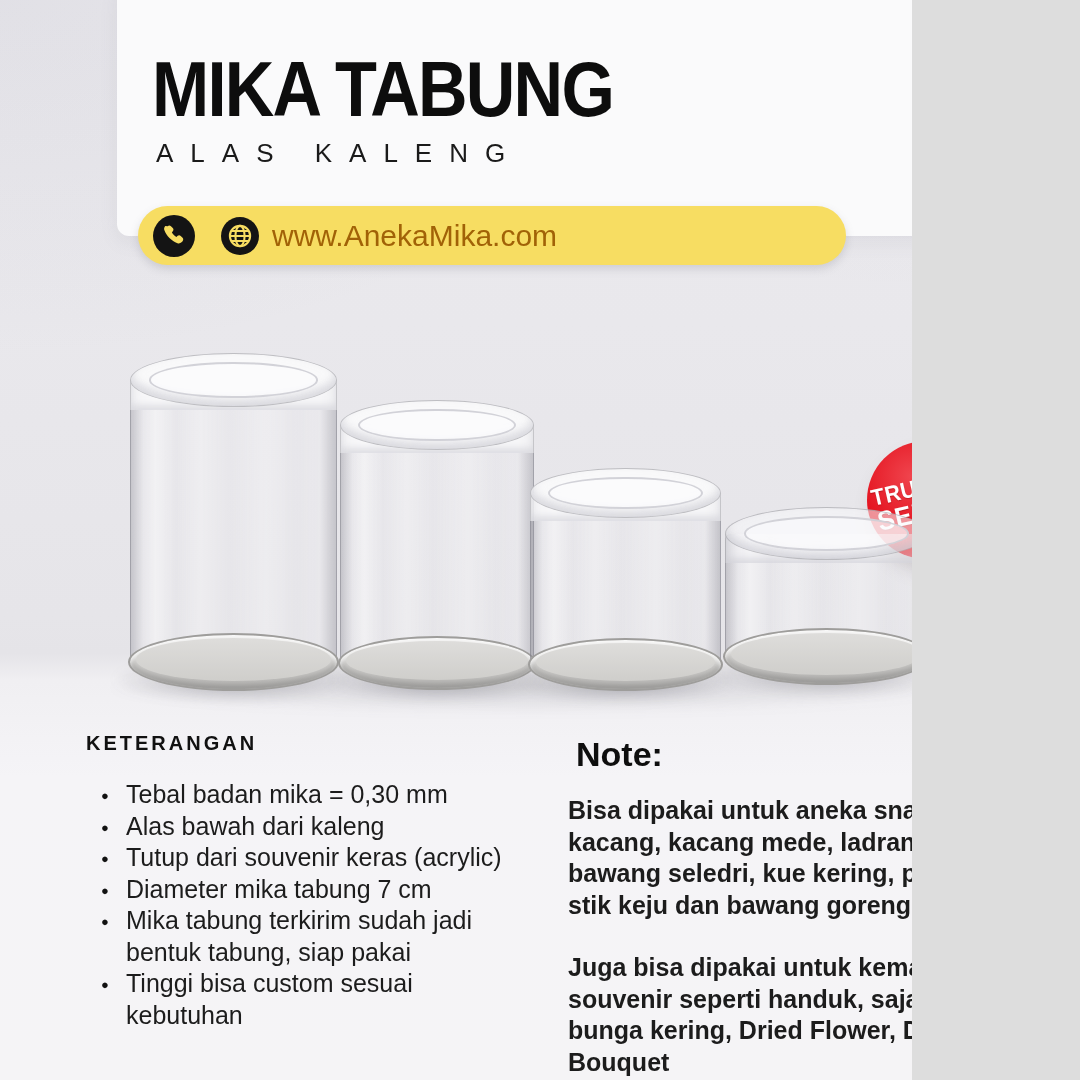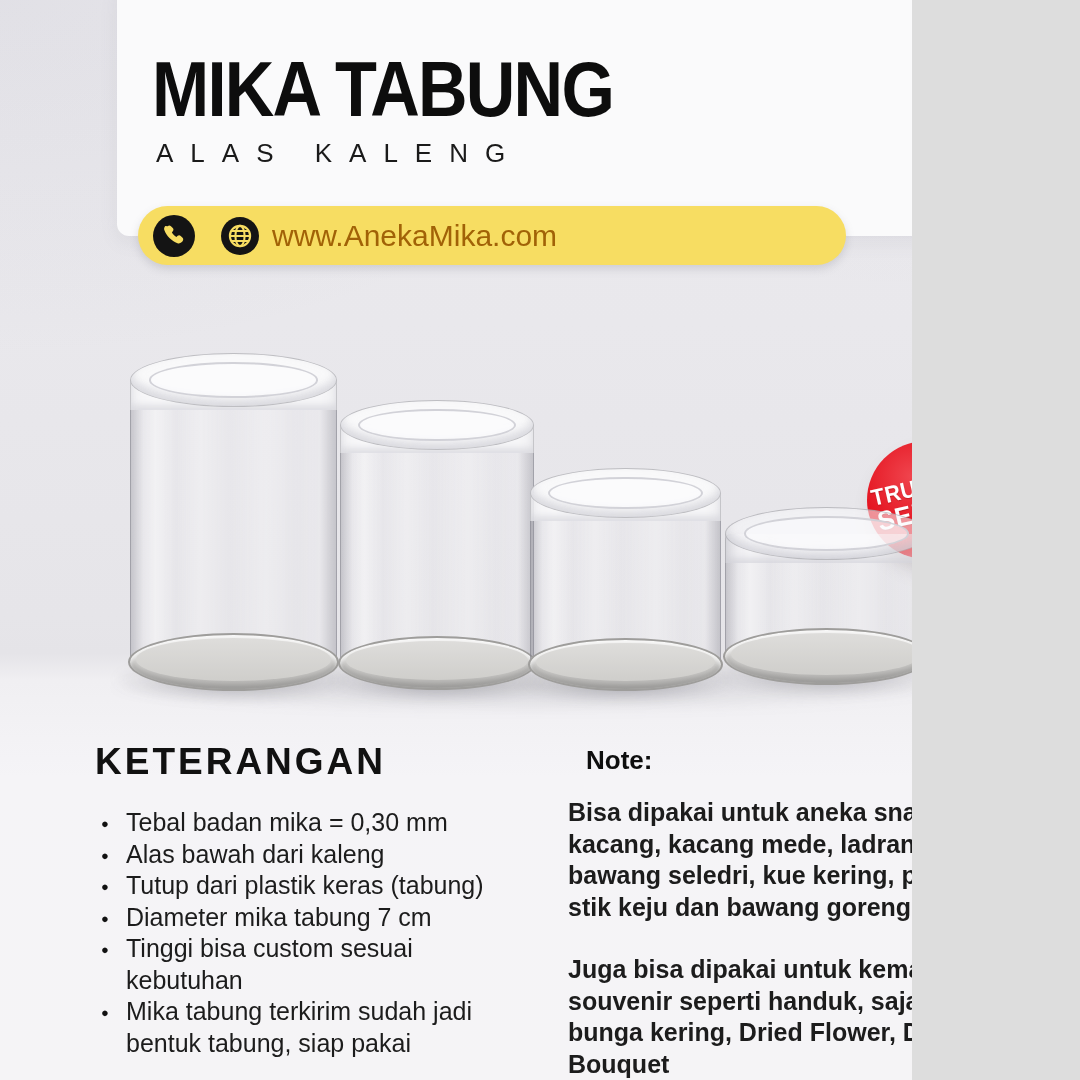--- a/index.html
+++ b/index.html
@@ -67,26 +67,26 @@
     justify-content:center;transform:rotate(-13deg);color:#fff;font-weight:800;line-height:1.02;
     text-shadow:0 1px 1px rgba(120,0,0,.35);}
   .badge-line1{font-size:23px;letter-spacing:.5px;transform:scaleX(.94);}
   .badge-line2{font-size:27px;letter-spacing:.5px;transform:scaleX(.94);}
   .badge-curl{position:absolute;width:52px;height:60px;right:-4px;bottom:-6px;transform:rotate(14deg);
     border-radius:72% 28% 62% 38% / 58% 42% 58% 42%;
     background:linear-gradient(128deg,#7a4d03 4%,#c8921a 26%,#f3cf5e 46%,#ffeaa0 60%,#e0a81f 80%,#8d5f05 100%);
     box-shadow:-5px 7px 10px rgba(90,80,70,.30);}
   
   .keterangan{position:absolute;left:86px;top:732px;width:462px;z-index:3;}
-  .keterangan h2{margin:9px;font-size:37px;font-weight:800;letter-spacing:3px;color:#111;}
+  .keterangan h2{margin:0;font-size:20px;font-weight:800;letter-spacing:3px;color:#111;}
   .keterangan ul{list-style:none;margin:24px 12px 0;padding:0;}
   .keterangan li{position:relative;font-size:25px;line-height:31.5px;color:#1c1c1c;padding-left:28px;}
   .keterangan li::before{content:"●";position:absolute;left:3px;top:1px;font-size:13px;color:#111;}
   .note{position:absolute;left:568px;top:727px;width:476px;z-index:3;}
-  .note h2{margin:18px;font-size:26px;font-weight:800;color:#0e0e0e;}
+  .note h2{margin:8px;font-size:34px;font-weight:800;color:#0e0e0e;}
   .note p{margin:21px 0 0;font-size:25px;line-height:31.5px;color:#1c1c1c;font-weight:bold;}
   .note p + p{margin-top:31px;}
 </style>
 </head>
 <body>
 
 <div class="canvas">
   <div class="vignette"></div>
 
   <div class="card"></div>
@@ -166,24 +166,24 @@
     <div class="base">
         <div class="base-top"></div>
       </div>
   </div>
 
   <div class="keterangan">
     <h2>KETERANGAN</h2>
     <ul>
       <li>Tebal badan mika = 0,30 mm</li>
       <li>Alas bawah dari kaleng</li>
-      <li>Tutup dari plastik keras (tabung)</li>
+      <li>Tutup dari souvenir keras (acrylic)</li>
       <li>Diameter mika tabung 7 cm</li>
+      <li>Mika tabung terkirim sudah jadi bentuk tabung, siap pakai</li>
       <li>Tinggi bisa custom sesuai kebutuhan</li>
-      <li>Mika tabung terkirim sudah jadi bentuk tabung, siap pakai</li>
     </ul>
   </div>
 
   <div class="note">
     <h2>Note:</h2>
     <p>Bisa dipakai untuk aneka snack seperti, kacang, kacang mede, ladrang, stik bawang seledri, kue kering, permen, stik keju dan bawang goreng</p>
     <p>Juga bisa dipakai untuk kemasan souvenir seperti handuk, sajadah, bunga kering, Dried Flower, Dried Bouquet</p>
   </div>
 </div>
 

